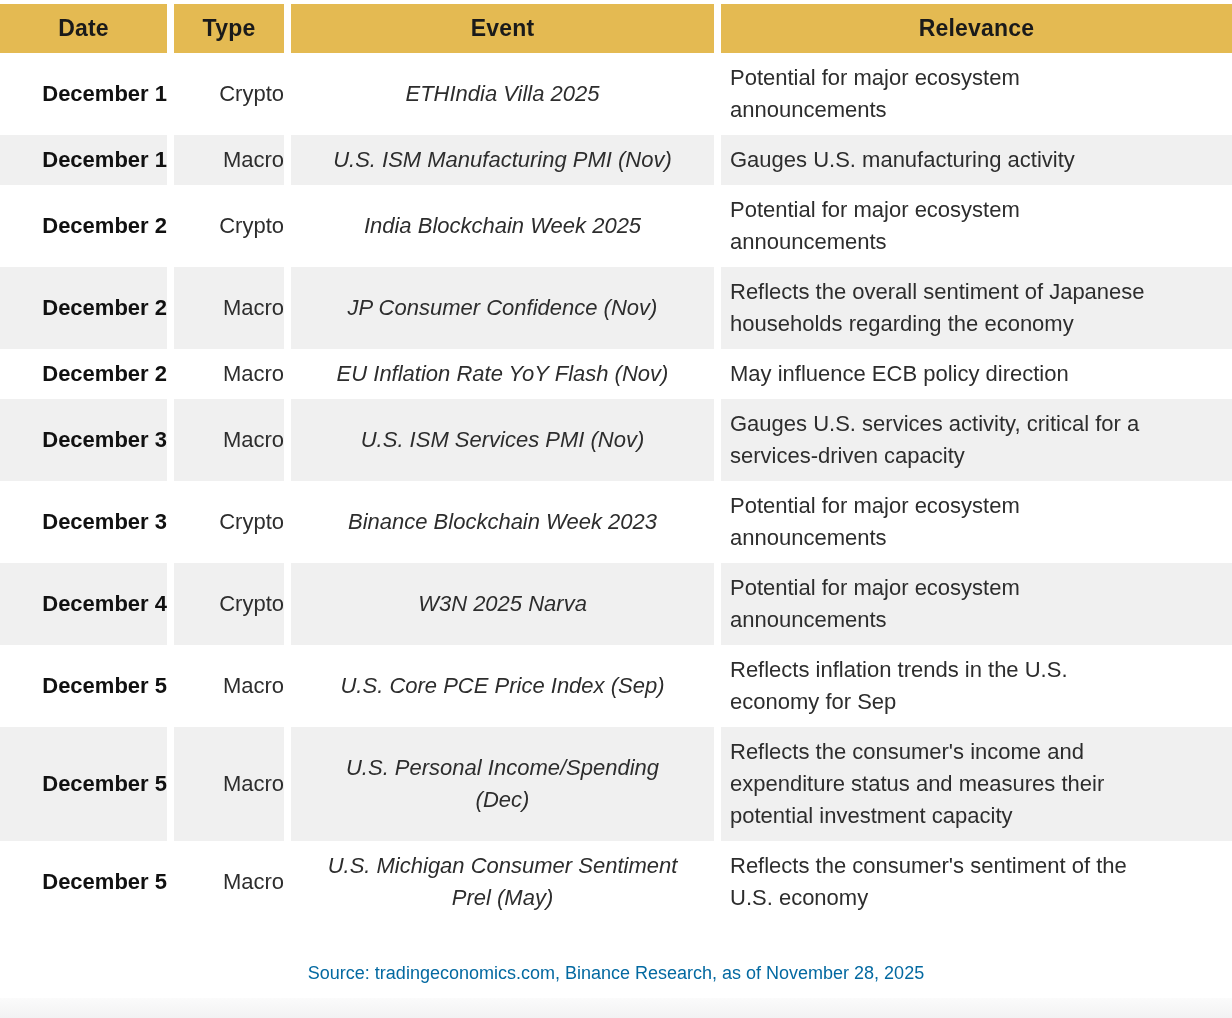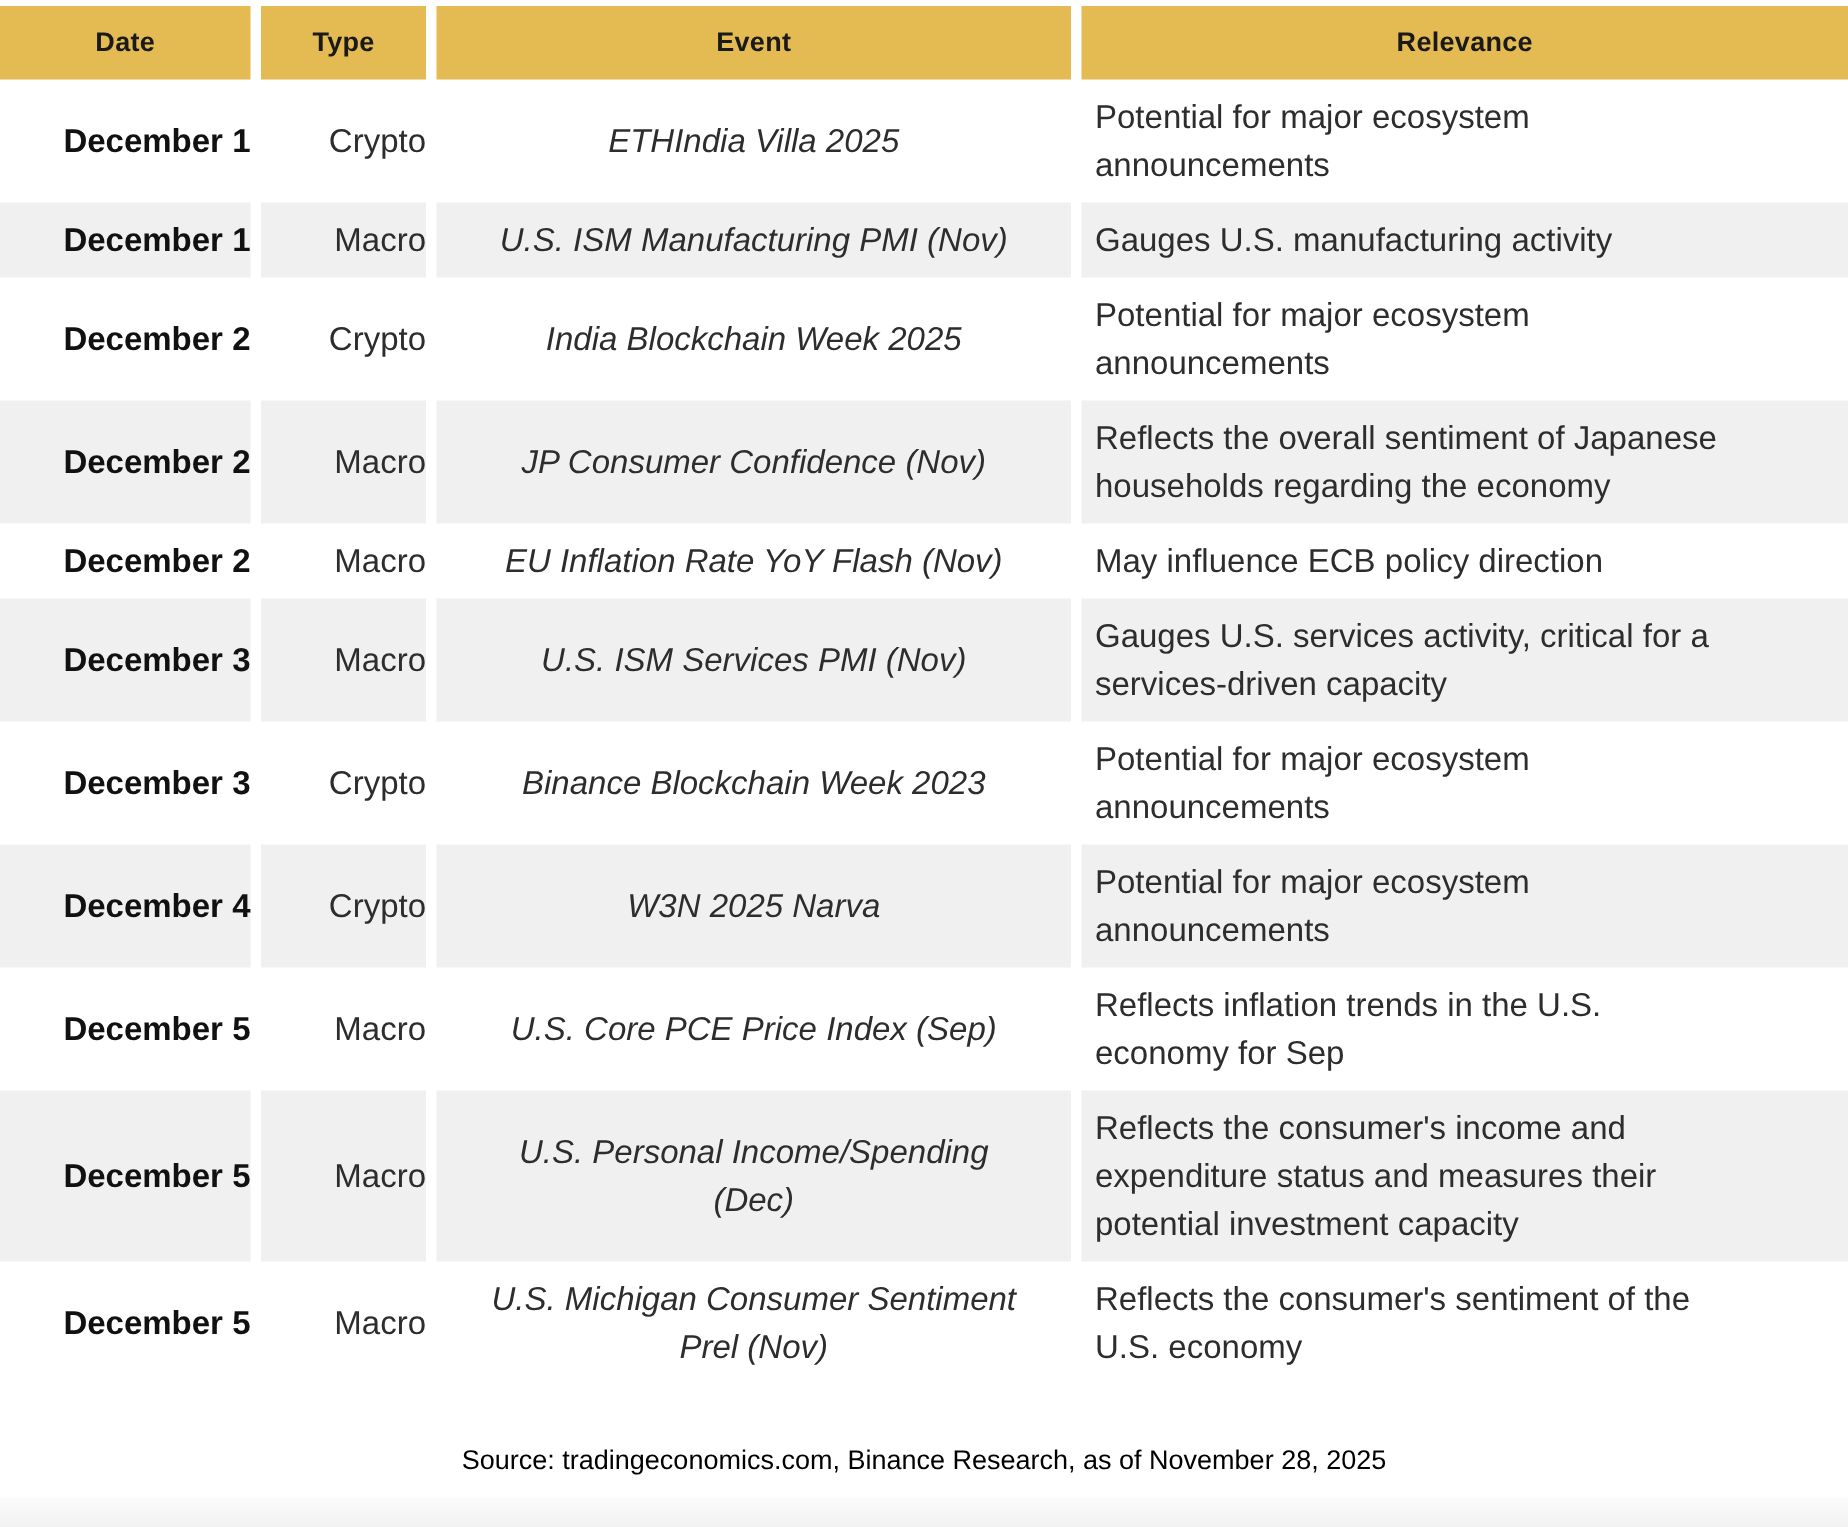--- a/index.html
+++ b/index.html
@@ -22,21 +22,21 @@
     display: grid;
     grid-template-columns: 167px 110px 423px 1fr;
     column-gap: 7px;
   }
   .thead .hcell {
     background: var(--header-bg, #E4BA52);
     height: 49px;
     display: flex;
     align-items: center;
     justify-content: center;
-    font-size: 18px;
+    font-size: 23px;
     font-weight: 700;
     color: var(--header-text, #1A1A1A);
     letter-spacing: 0.2px;
   }
   .cell {
     display: flex;
     align-items: center;
     min-height: 46px;
     padding: 9px 0;
     box-sizing: border-box;
@@ -68,21 +68,21 @@
     text-align: left;
   }
   .cell span {
     white-space: pre-line;
   }
   .source {
     margin-top: 38px;
     text-align: center;
     font-size: 18px;
     line-height: 24px;
-    color: #000000;
+    color: #0369a1;
   }
   .bottom-strip {
     position: absolute;
     left: 0;
     right: 0;
     bottom: 0;
     height: 20px;
     background: linear-gradient(180deg, #fbfbfb 0%, #f2f2f3 100%);
   }
 </style>
@@ -263,21 +263,21 @@
 
   <div class="row">
     <div class="cell date">
             <span>December 5</span>
           </div>
     <div class="cell type">
             <span>Macro</span>
           </div>
     <div class="cell event">
             <span>U.S. Michigan Consumer Sentiment
-Prel (Nov)</span>
+Prel (May)</span>
           </div>
     <div class="cell relevance">
             <span>Reflects the consumer's sentiment of the
 U.S. economy</span>
           </div>
   </div>
 </div>
 
   </div>
 

